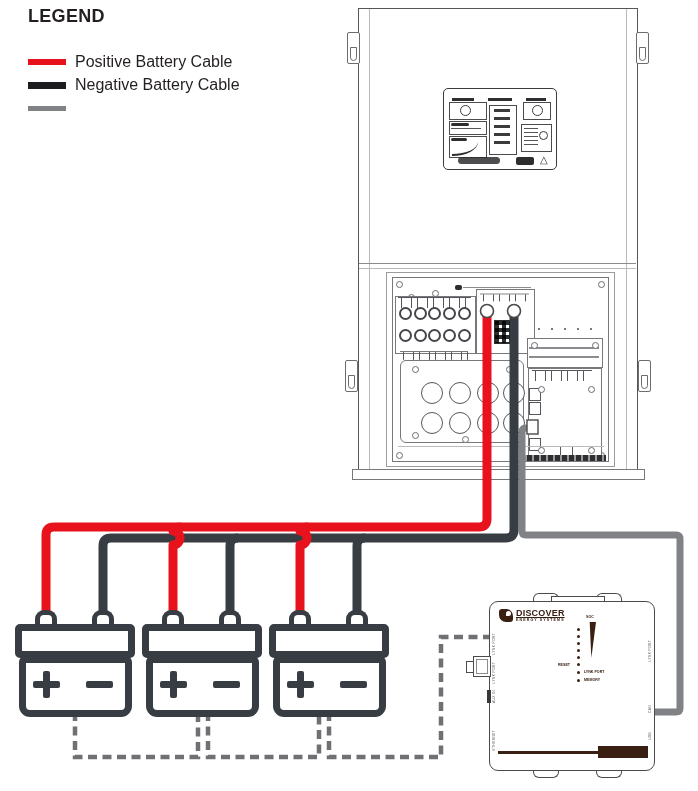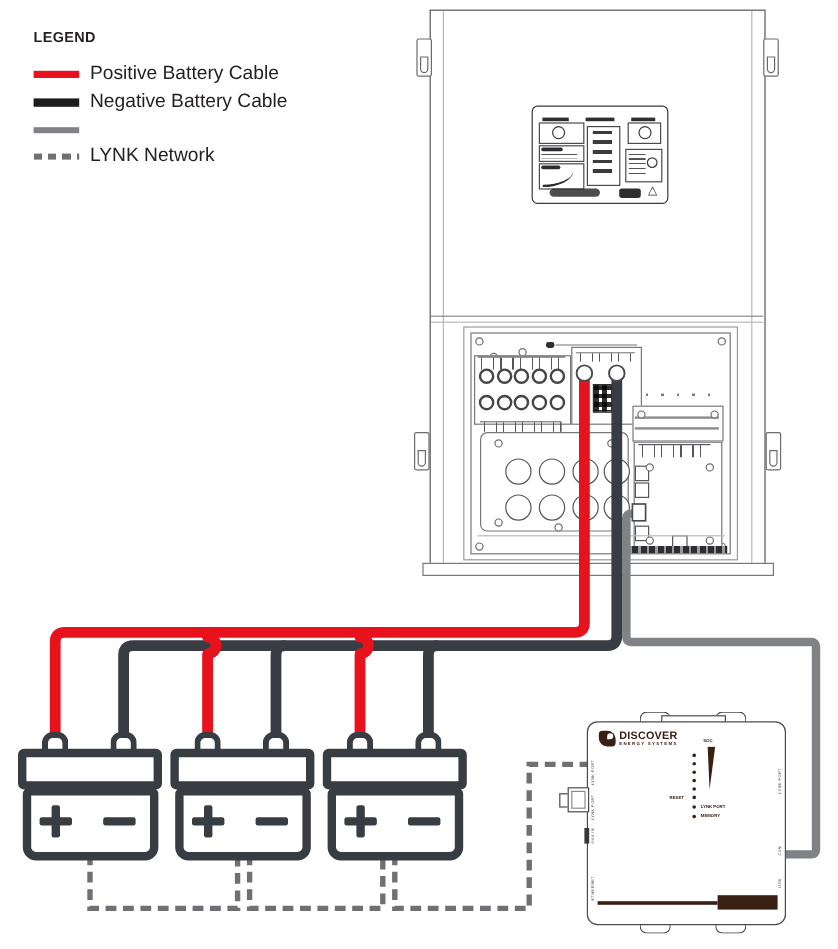--- a/index.html
+++ b/index.html
@@ -1,21 +1,21 @@
 <!DOCTYPE html>
 <html><head>
 <meta charset="utf-8">
 <style>
   html,body{margin:0;padding:0;background:#fff;}
   .stage{position:relative;width:698px;height:791px;background:#fff;overflow:hidden;
          font-family:"Liberation Sans",sans-serif;color:#231f20;}
   .abs{position:absolute;}
 
   
-  .legend-title{position:absolute;left:28px;top:24px;font-size:12px;font-weight:800;letter-spacing:.3px;}
+  .legend-title{position:absolute;left:28px;top:6px;font-size:18px;font-weight:800;letter-spacing:.3px;}
   .legend-row{position:absolute;left:28px;height:20px;display:flex;align-items:center;}
   .legend-row .sw{width:38px;flex:0 0 38px;margin-right:9px;}
   .legend-row .lbl{font-size:16px;font-weight:500;white-space:nowrap;}
   .sw-red{height:6px;background:#e8121c;}
   .sw-black{height:7px;background:#1d1d1f;}
   .sw-gray{height:5px;background:#808285;}
   .sw-dash{height:5px;background:repeating-linear-gradient(90deg,#6f7073 0 7px,transparent 7px 12px);}
 
   
   .cab{position:absolute;left:358px;top:8px;width:278px;height:463px;border:1.5px solid #55565a;background:#fff;}
@@ -57,21 +57,21 @@
   .minus{position:absolute;width:27px;height:7px;background:#383d44;border-radius:2px;}
 
   
   .lynkbox{position:absolute;left:489px;top:601px;width:164px;height:168px;border:1.6px solid #4a4b4d;border-radius:9px;background:#fff;z-index:4;}
   .tab{position:absolute;width:24px;height:9px;border:1.4px solid #4a4b4d;border-bottom:none;border-radius:6px 6px 0 0;background:#fff;z-index:3;}
   .tabb{position:absolute;width:24px;height:9px;border:1.4px solid #4a4b4d;border-top:none;border-radius:0 0 6px 6px;background:#fff;z-index:3;}
   .tabbar{position:absolute;height:5px;border:1.4px solid #4a4b4d;background:#fff;z-index:3;}
   .dlogo{position:absolute;left:9px;top:7px;display:flex;align-items:flex-start;}
   .dicon{width:14px;height:13px;background:#3a2013;border-radius:3px 7px 3px 7px;position:relative;margin-right:3px;}
   .dicon:after{content:"";position:absolute;right:2px;top:2px;width:5px;height:5px;background:#fff;border-radius:50% 50% 50% 0;}
-  .dname{font-size:9px;font-weight:800;color:#3a2013;letter-spacing:.2px;line-height:9px;}
+  .dname{font-size:9px;font-weight:800;color:#3a2013;letter-spacing:.2px;line-height:9px;text-decoration:underline;}
   .dtag{font-size:3.6px;font-weight:600;color:#3a2013;letter-spacing:1.1px;line-height:5px;}
   .ledlbl{position:absolute;font-size:3.6px;font-weight:700;color:#3a2013;white-space:nowrap;}
   .dot{position:absolute;width:3.4px;height:3.4px;background:#3a2013;border-radius:50%;}
   .wedge{position:absolute;width:9px;height:36px;background:#3a2013;clip-path:polygon(30% 0,100% 0,48% 100%);}
   .model{position:absolute;right:10px;bottom:24px;font-size:23px;font-weight:800;color:#3a2013;letter-spacing:1px;}
   .stripe1{position:absolute;left:8px;bottom:16px;width:100px;height:3px;background:#3a2013;}
   .stripe2{position:absolute;right:6px;bottom:12px;width:50px;height:12px;background:#3a2013;}
   .vport{position:absolute;font-size:3.2px;color:#4a4b4d;writing-mode:vertical-rl;transform:rotate(180deg);letter-spacing:.4px;white-space:nowrap;}
   .conn{position:absolute;left:473px;top:656px;width:16px;height:19px;border:1.4px solid #4a4b4d;background:#fff;z-index:5;}
   .conn:after{content:"";position:absolute;left:2px;top:2px;right:2px;bottom:2px;border:1px solid #8a8c8f;}
@@ -90,24 +90,20 @@
   <div class="legend-row" style="top:52px;">
     <div class="sw sw-red"></div>
     <span class="lbl">Positive Battery Cable</span>
   </div>
   <div class="legend-row" style="top:75px;">
     <div class="sw sw-black"></div>
     <span class="lbl">Negative Battery Cable</span>
   </div>
   <div class="legend-row" style="top:98px;">
     <div class="sw sw-gray"></div>
-  </div>
-  <div class="legend-row" style="top:120px;">
-    <div class="sw sw-dash"></div>
-    <span class="lbl">LYNK Network</span>
   </div>
 
   <div class="cab"></div>
   <div class="thin2" style="left:369px;top:9px;width:1px;height:460px;"></div>
   <div class="thin2" style="left:626px;top:9px;width:1px;height:460px;"></div>
   <div class="thin" style="left:359px;top:263px;width:277px;height:1px;"></div>
   <div class="thin2" style="left:359px;top:268px;width:277px;height:1px;"></div>
 
   <div class="clip" style="left:347px;top:32px;"></div>
   <div class="clip" style="left:636px;top:32px;"></div>

